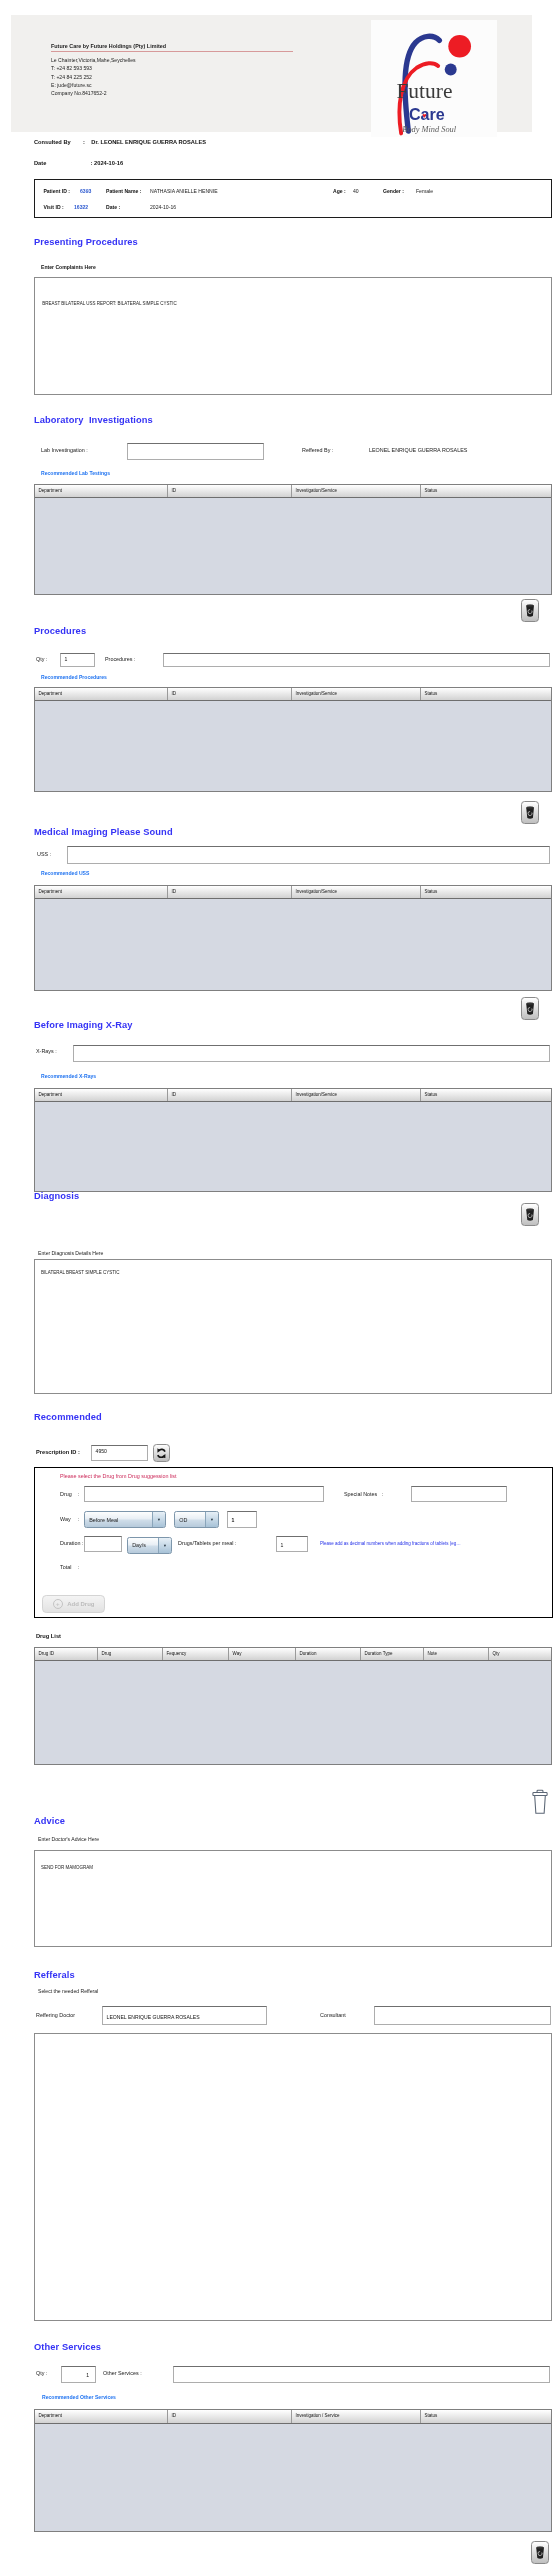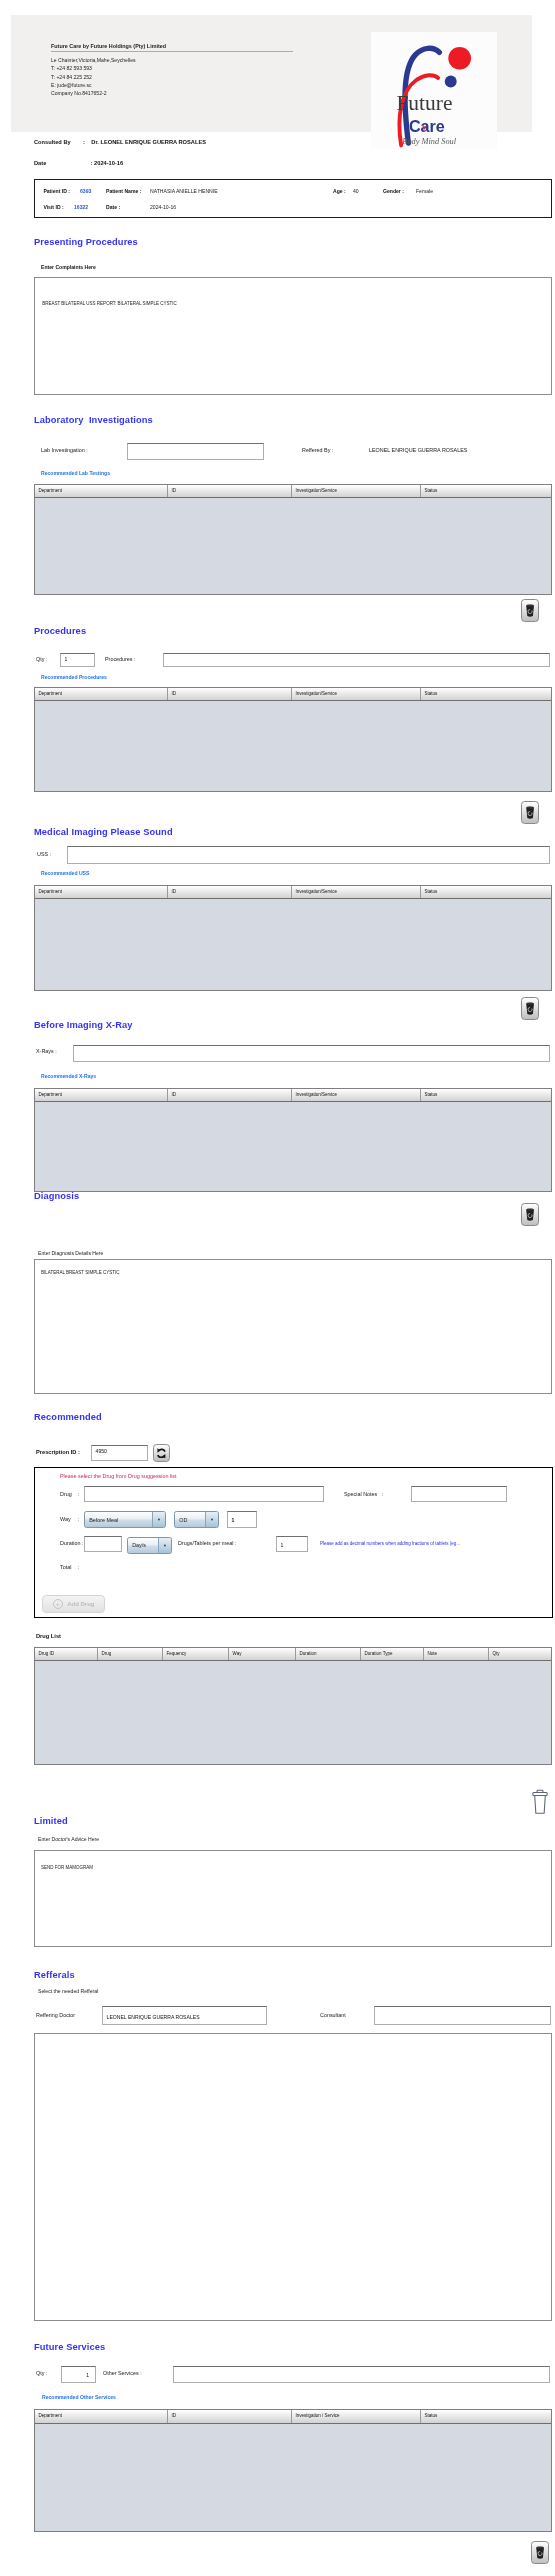--- a/index.html
+++ b/index.html
@@ -1,21 +1,21 @@
 <!DOCTYPE html>
 <html style="font-size:9.6px"><head>
 <meta charset="utf-8">
 <style>
   html,body{margin:0;padding:0;background:#fff;}
   .page{position:relative;width:556px;height:2576px;background:#ffffff;overflow:hidden;
         font-family:"Liberation Sans",sans-serif;color:#111;}
   .pre{white-space:pre;}
   
   .hdr-band{position:absolute;left:10.8px;top:15px;width:521px;height:117px;background:#f1f0ee;}
-  .logo-box{position:absolute;left:371px;top:32px;width:126px;height:117px;background:#fcfcfc;}
+  .logo-box{position:absolute;left:371px;top:20px;width:126px;height:117px;background:#fcfcfc;}
   .co-title{position:absolute;left:51px;top:43px;font-size:5.4px;font-weight:bold;color:#1c1c1c;}
   .co-rule{position:absolute;left:51px;top:51px;width:242px;height:1.2px;
            background:linear-gradient(to bottom,#6f6f6f 50%,#d79a9a 50%);}
   .co-line{position:absolute;left:51px;font-size:5.1px;color:#222;}
   
   .h1{position:absolute;font-size:9.3px;font-weight:bold;color:#3533f5;letter-spacing:0.1px;}
   .lbl{position:absolute;font-size:5.4px;color:#1a1a1a;}
   .lbl-b{position:absolute;font-size:5.4px;font-weight:bold;color:#111;}
   .lbl-s{position:absolute;font-size:5.1px;color:#1a1a1a;}
   .lbl-sb{position:absolute;font-size:5.1px;font-weight:bold;color:#111;}
@@ -270,33 +270,33 @@
     </div>
   </div>
 
   <div class="trash-outline" style="left:531px;top:1789px;">
     <svg width="18" height="26" viewBox="0 0 30 44">
       <rect x="10" y="2" width="10" height="4" rx="1.5" fill="#fff" stroke="#5b6675" stroke-width="1.8"></rect>
       <rect x="3" y="6" width="24" height="5" rx="1" fill="#fff" stroke="#5b6675" stroke-width="1.8"></rect>
       <path d="M6 11 L8 41 L22 41 L24 11 Z" fill="#fff" stroke="#5b6675" stroke-width="1.8"></path>
     </svg>
   </div>
-  <div class="h1" style="left:34px;top:1816px;">Limited</div>
+  <div class="h1" style="left:34px;top:1816px;">Advice</div>
   <div class="lbl-s" style="left:38px;top:1836px;">Enter Doctor's Advice Here</div>
   <div class="txtbox" style="left:34px;top:1850px;width:518px;height:97px;padding:14.3px 6px 2.4px 6px;">SEND FOR MAMOGRAM</div>
 
   <div class="h1" style="left:34px;top:1970px;">Refferals</div>
   <div class="lbl-s" style="left:38px;top:1988px;">Select the needed Refferal</div>
   <div class="lbl" style="left:36px;top:2012px;">Reffering Doctor</div>
   <div class="inp" style="left:102px;top:2006px;width:165px;height:19px;padding-top:6.6px;">LEONEL ENRIQUE GUERRA ROSALES</div>
   <div class="lbl" style="left:320px;top:2012px;">Consultant</div>
   <div class="inp" style="left:374px;top:2006px;width:177px;height:19px;"></div>
   <div class="txtbox" style="left:34px;top:2033px;width:518px;height:288px;"></div>
 
-  <div class="h1" style="left:34px;top:2342px;">Future Services</div>
+  <div class="h1" style="left:34px;top:2342px;">Other Services</div>
   <div class="lbl" style="left:36px;top:2370px;">Qty :</div>
   <div class="inp" style="left:61px;top:2366px;width:35px;height:16.7px;text-align:right;padding:4.8px 6px 0 2.4px;">1</div>
   <div class="lbl" style="left:103px;top:2370px;">Other Services :</div>
   <div class="inp" style="left:173px;top:2366px;width:377px;height:16.7px;"></div>
   <div class="link" style="left:42px;top:2394px;">Recommended Other Services</div>
   <div class="tbl" style="left:34px;top:2409px;width:518px;height:123px;">
     <div class="tbl-head" style="height:13px;">
       <div class="tbl-col" style="width:133px;">Department</div>
       <div class="tbl-col" style="width:124px;">ID</div>
       <div class="tbl-col" style="width:129px;">Investigation / Service</div>

